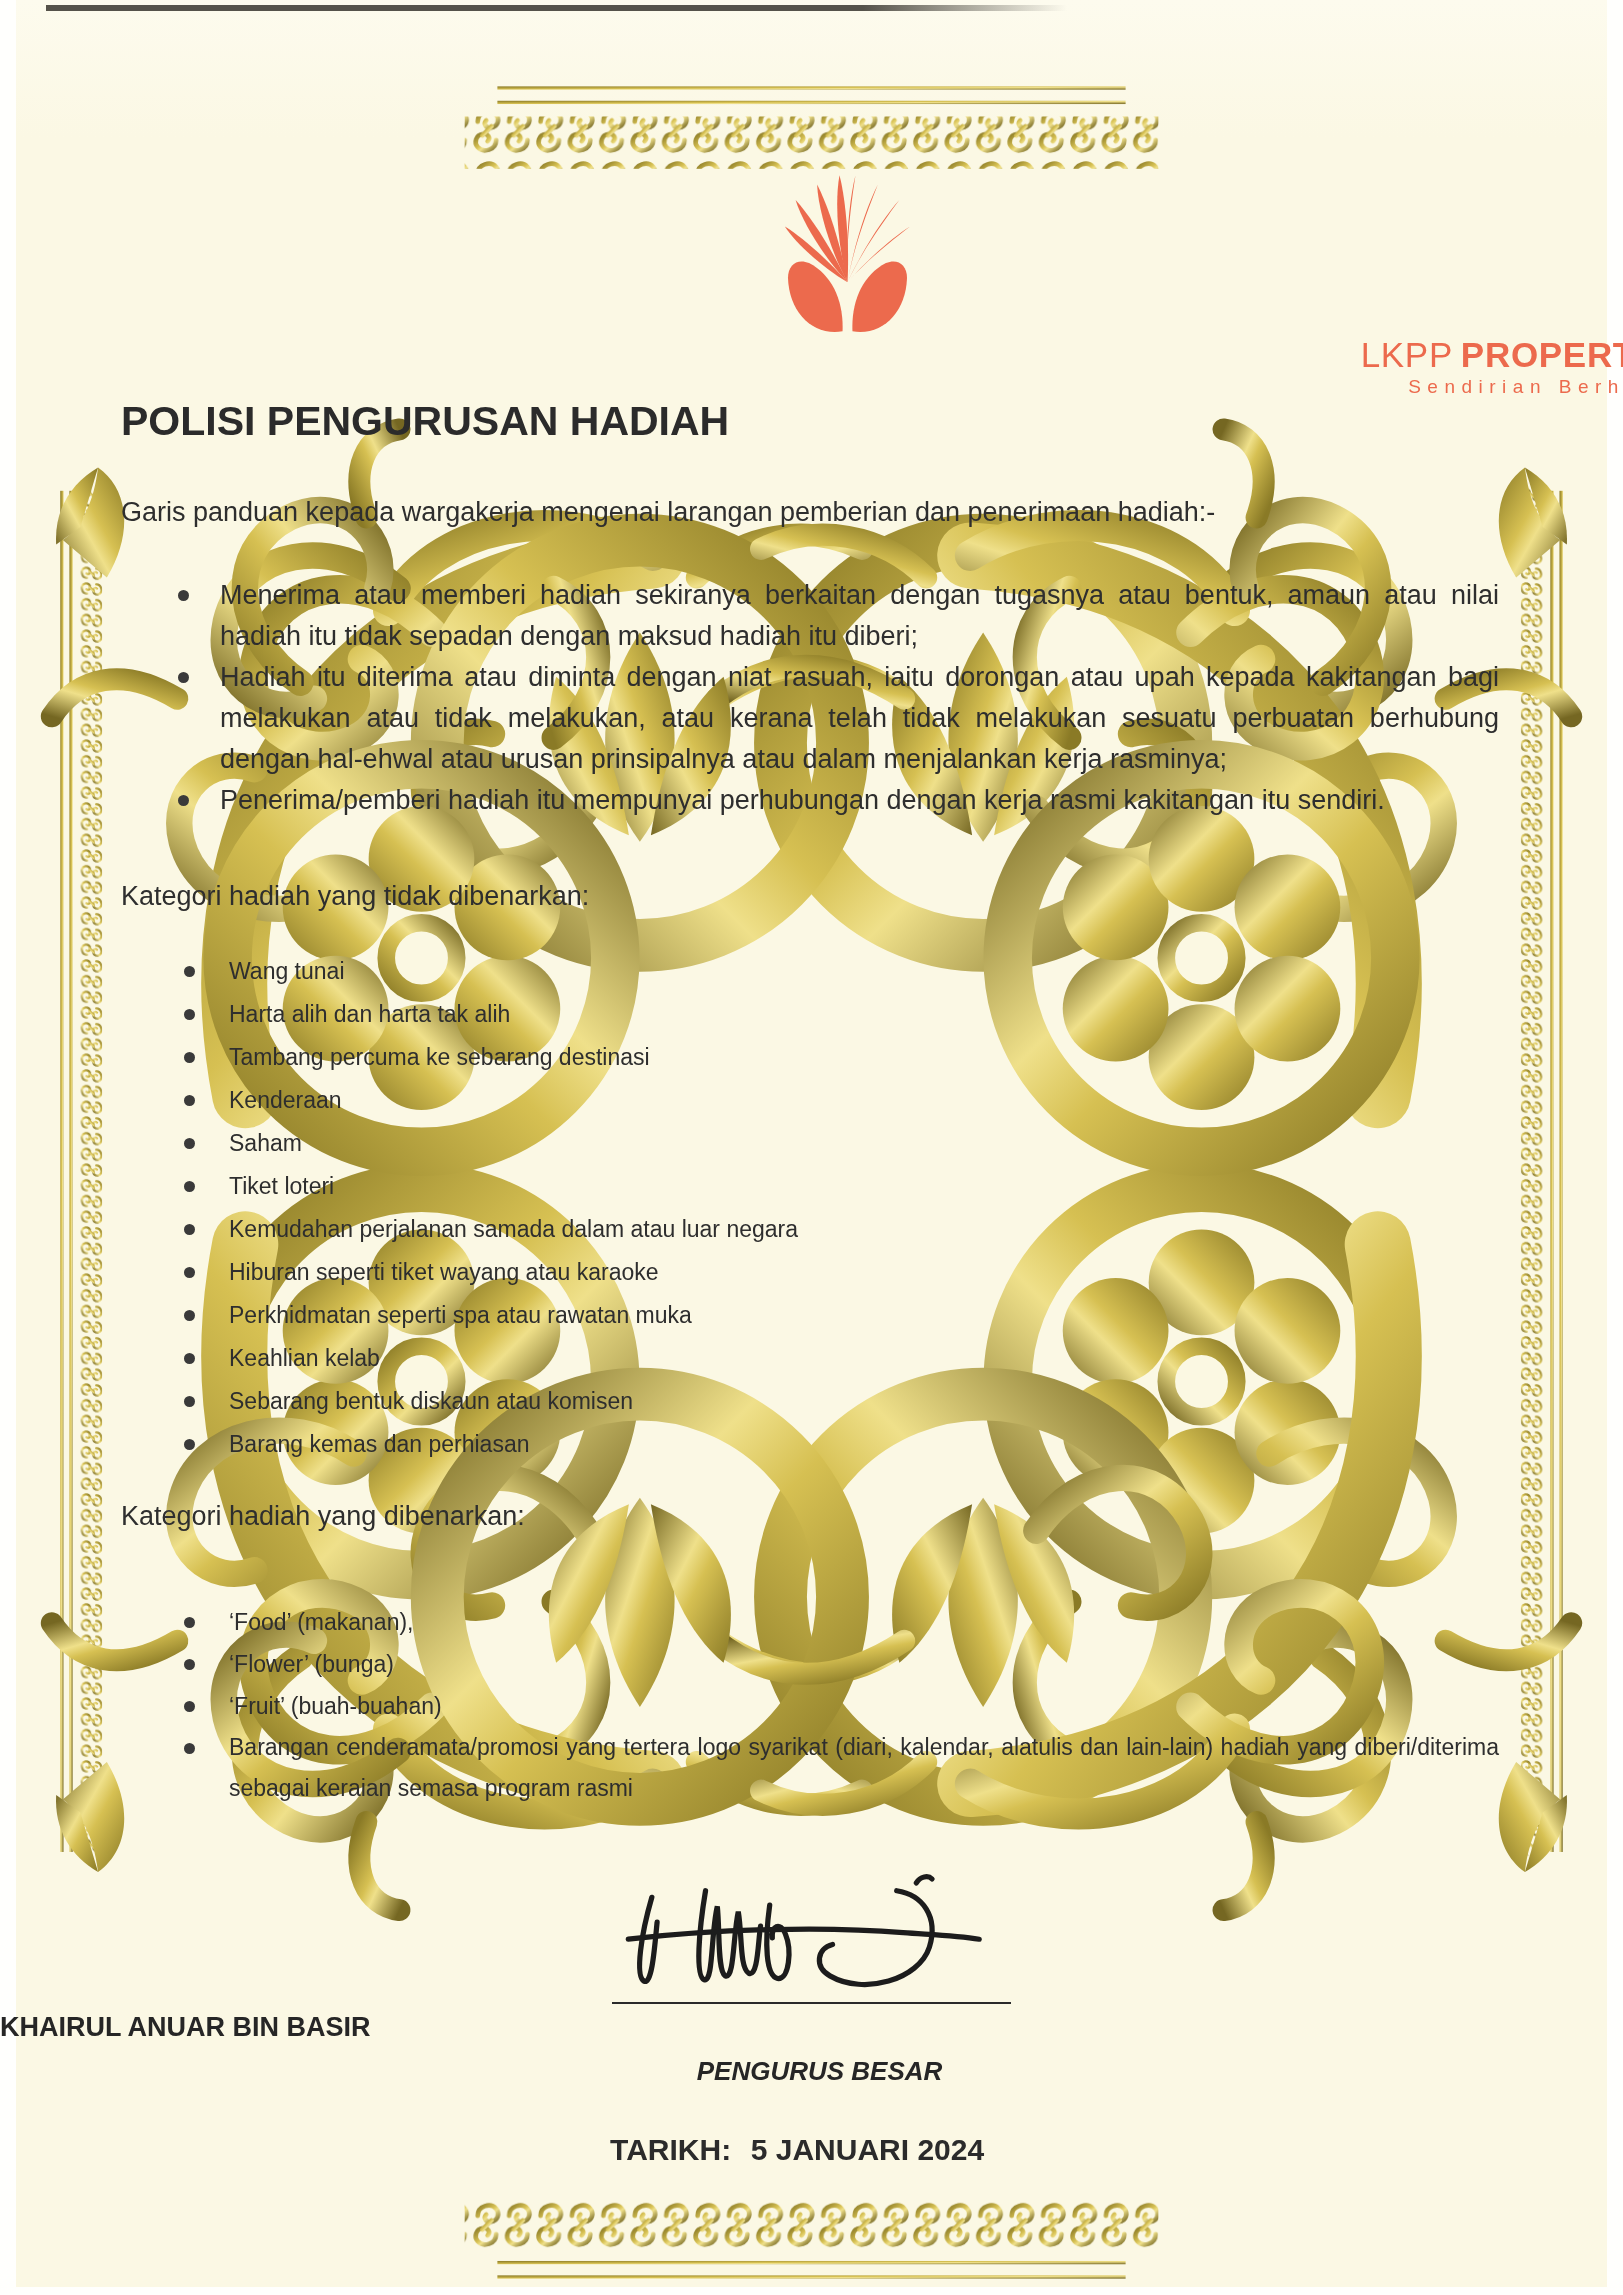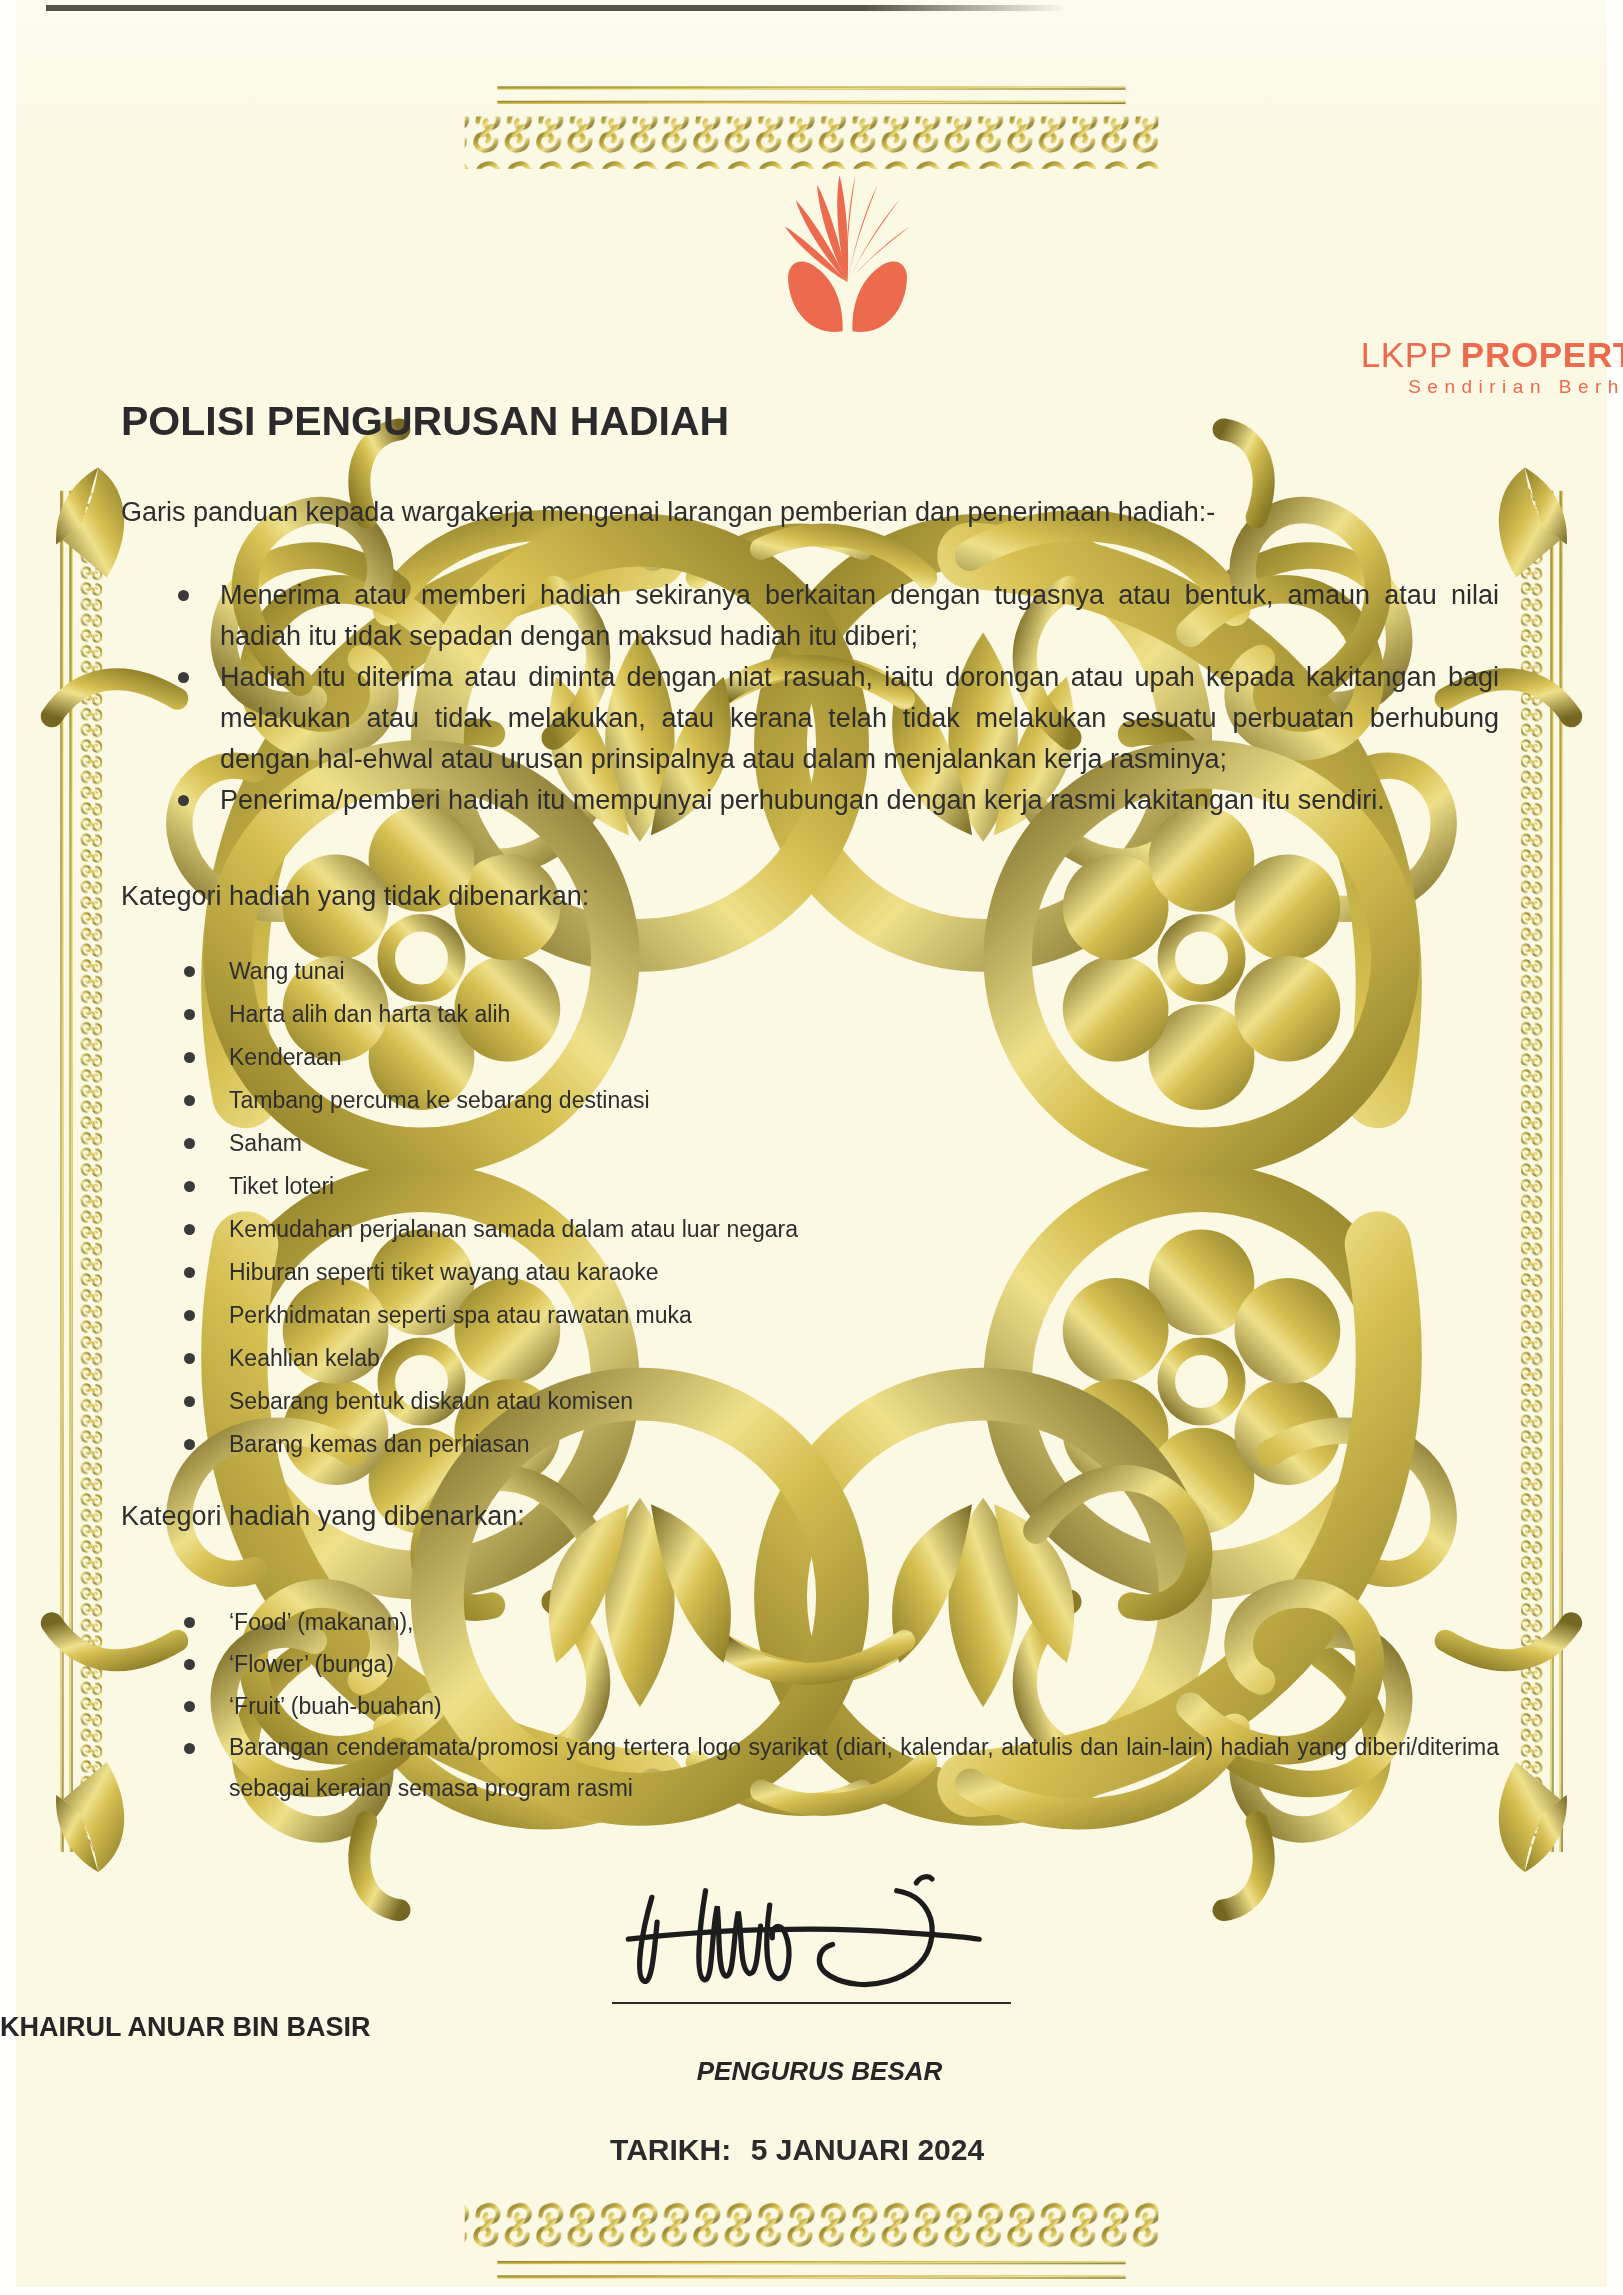--- a/index.html
+++ b/index.html
@@ -170,22 +170,22 @@
     <ul class="rules">
       <li>Menerima atau memberi hadiah sekiranya berkaitan dengan tugasnya atau bentuk, amaun atau nilai hadiah itu tidak sepadan dengan maksud hadiah itu diberi;</li>
       <li>Hadiah itu diterima atau diminta dengan niat rasuah, iaitu dorongan atau upah kepada kakitangan bagi melakukan atau tidak melakukan, atau kerana telah tidak melakukan sesuatu perbuatan berhubung dengan hal-ehwal atau urusan prinsipalnya atau dalam menjalankan kerja rasminya;</li>
       <li>Penerima/pemberi hadiah itu mempunyai perhubungan dengan kerja rasmi kakitangan itu sendiri.</li>
     </ul>
 
     <p class="cat-heading h-notallowed">Kategori hadiah yang tidak dibenarkan:</p>
     <ul class="cat-list">
       <li>Wang tunai</li>
       <li>Harta alih dan harta tak alih</li>
+      <li>Tambang percuma ke sebarang destinasi</li>
       <li>Kenderaan</li>
-      <li>Tambang percuma ke sebarang destinasi</li>
       <li>Saham</li>
       <li>Tiket loteri</li>
       <li>Kemudahan perjalanan samada dalam atau luar negara</li>
       <li>Hiburan seperti tiket wayang atau karaoke</li>
       <li>Perkhidmatan seperti spa atau rawatan muka</li>
       <li>Keahlian kelab</li>
       <li>Sebarang bentuk diskaun atau komisen</li>
       <li>Barang kemas dan perhiasan</li>
     </ul>
 

